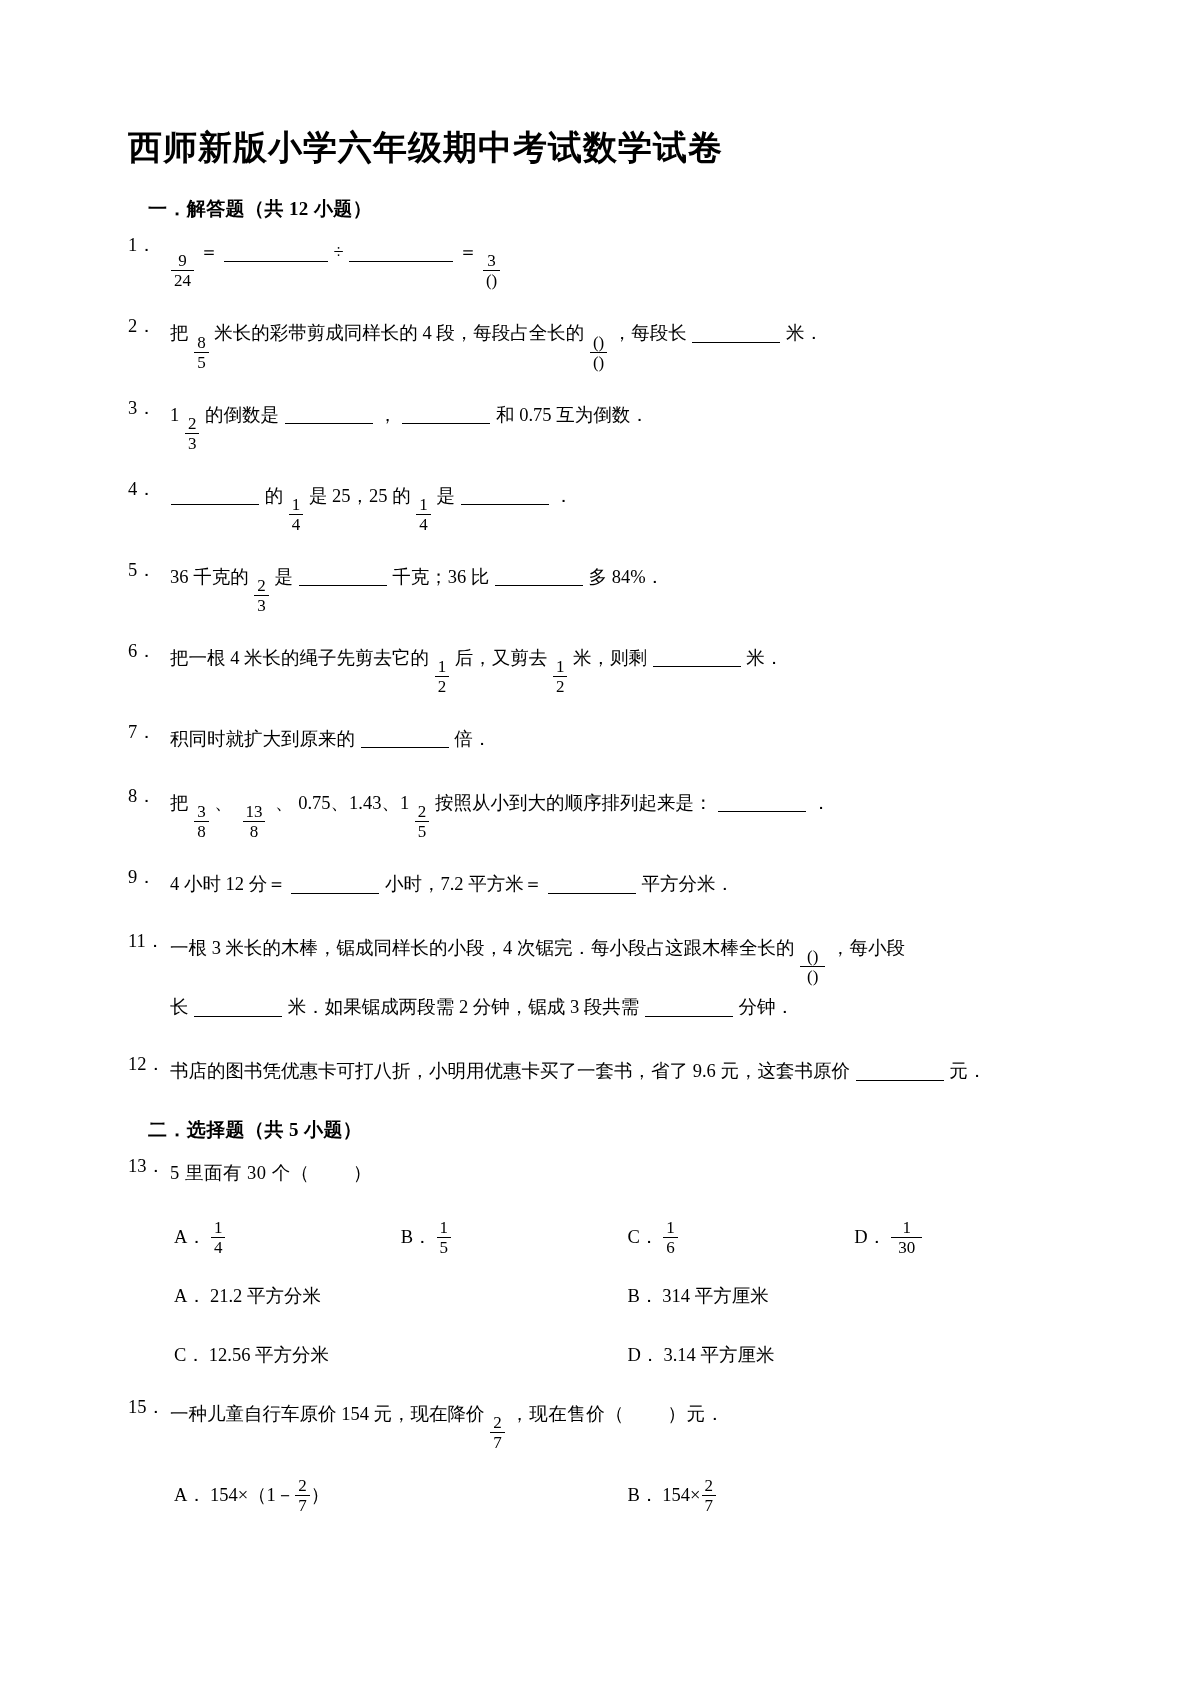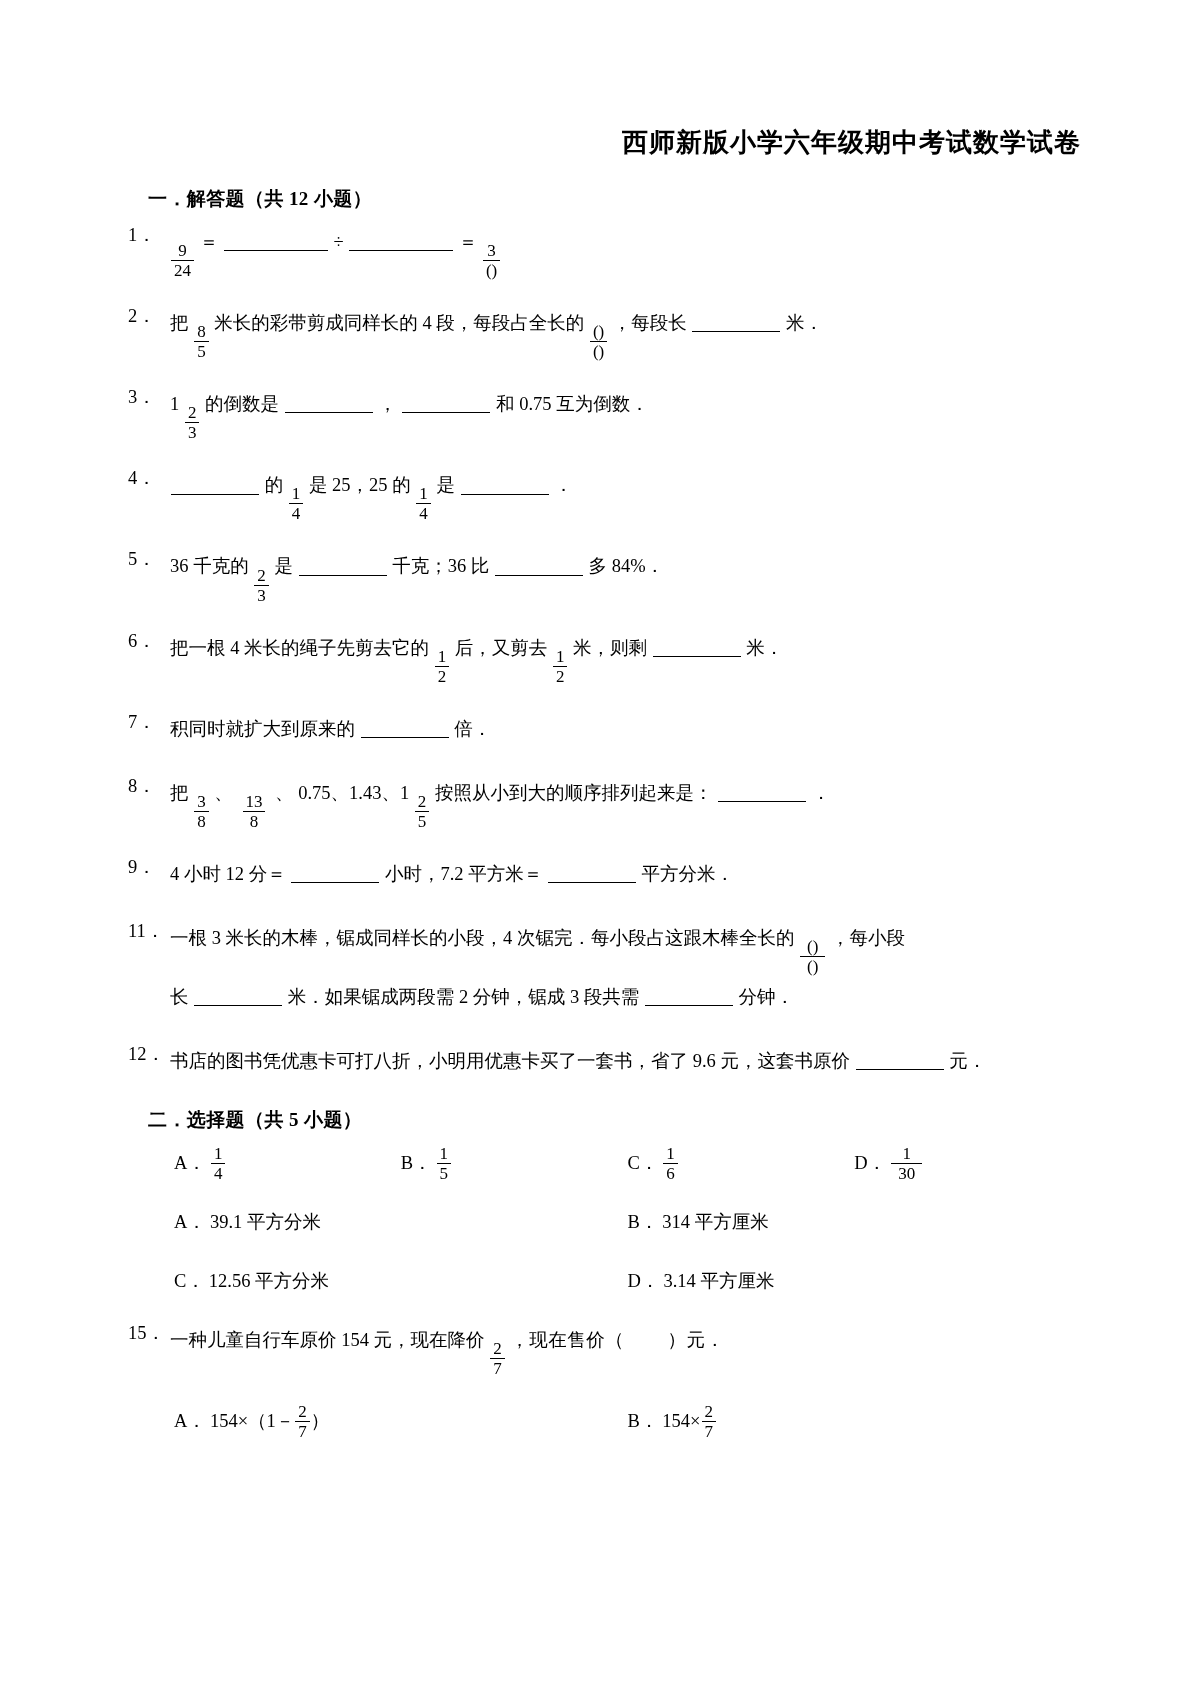--- a/index.html
+++ b/index.html
@@ -15,22 +15,22 @@
     -webkit-font-smoothing: antialiased;
   }
   .page {
     width: 1191px;
     min-height: 1684px;
     box-sizing: border-box;
     padding: 126px 110px 60px 128px;
     position: relative;
   }
   .doc-title {
-    text-align: right;
-    font-size: 26px;
+    text-align: left;
+    font-size: 34px;
     font-weight: bold;
     letter-spacing: 1px;
     margin: 0 0 26px 0;
     line-height: 1.3;
   }
   .section-heading {
     font-size: 19px;
     font-weight: bold;
     margin: 16px 0 12px 20px;
     letter-spacing: 0.4px;
@@ -316,20 +316,30 @@
       <span class="q-line">
         <span class="inl">书店的图书凭优惠卡可打八折，小明用优惠卡买了一套书，省了 9.6 元，这套书原价</span>
         <span class="blank"></span>
         <span class="inl">元．</span>
       </span>
     </span>
   </div>
 
   <div class="section-heading">二．选择题（共 5 小题）</div>
 
+  <div class="q">
+    <span class="q-num">13．</span>
+    <span class="q-body">
+      <span class="q-line">
+        <span class="inl paren">5 里面有 30 个（</span>
+        <span class="gap"></span>
+        <span class="inl paren">）</span>
+      </span>
+    </span>
+  </div>
   <div class="opts four">
     <span class="opt">
       <span class="opt-label">A．</span>
       <span class="frac">
         <span class="num">1</span>
         <span class="den">4</span>
       </span>
     </span>
     <span class="opt">
       <span class="opt-label">B．</span>
@@ -350,21 +360,21 @@
       <span class="frac wide">
         <span class="num">1</span>
         <span class="den">30</span>
       </span>
     </span>
   </div>
 
   <div class="opts two">
     <span class="opt">
       <span class="opt-label">A．</span>
-      <span>39.1 平方分米</span>
+      <span>21.2 平方分米</span>
     </span>
     <span class="opt">
       <span class="opt-label">B．</span>
       <span>314 平方厘米</span>
     </span>
   </div>
   <div class="opts two">
     <span class="opt">
       <span class="opt-label">C．</span>
       <span>12.56 平方分米</span>

